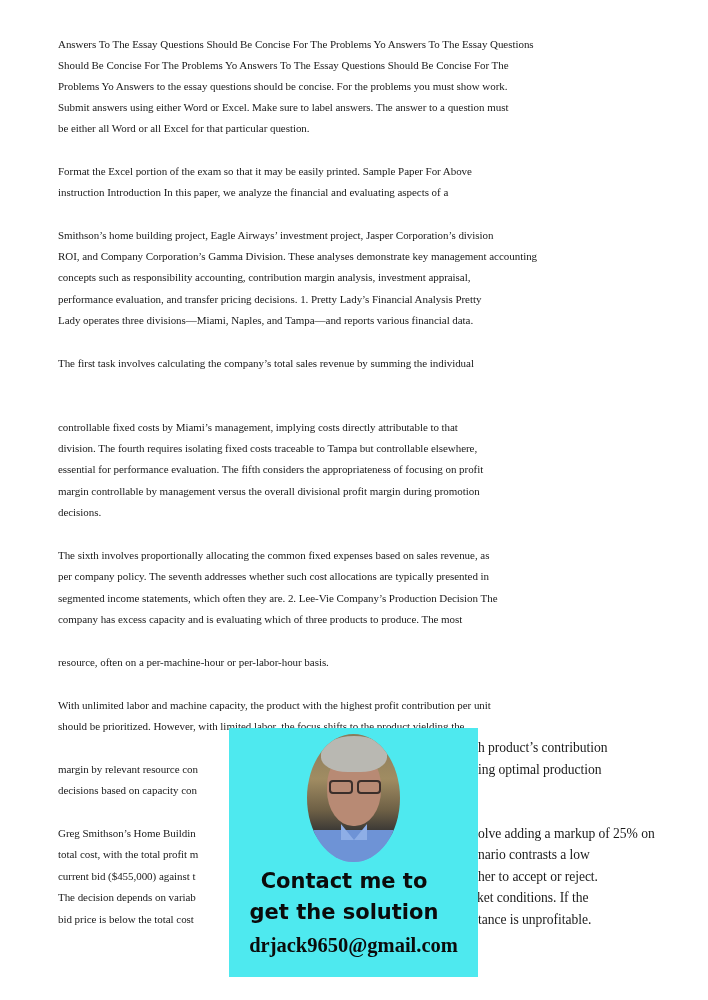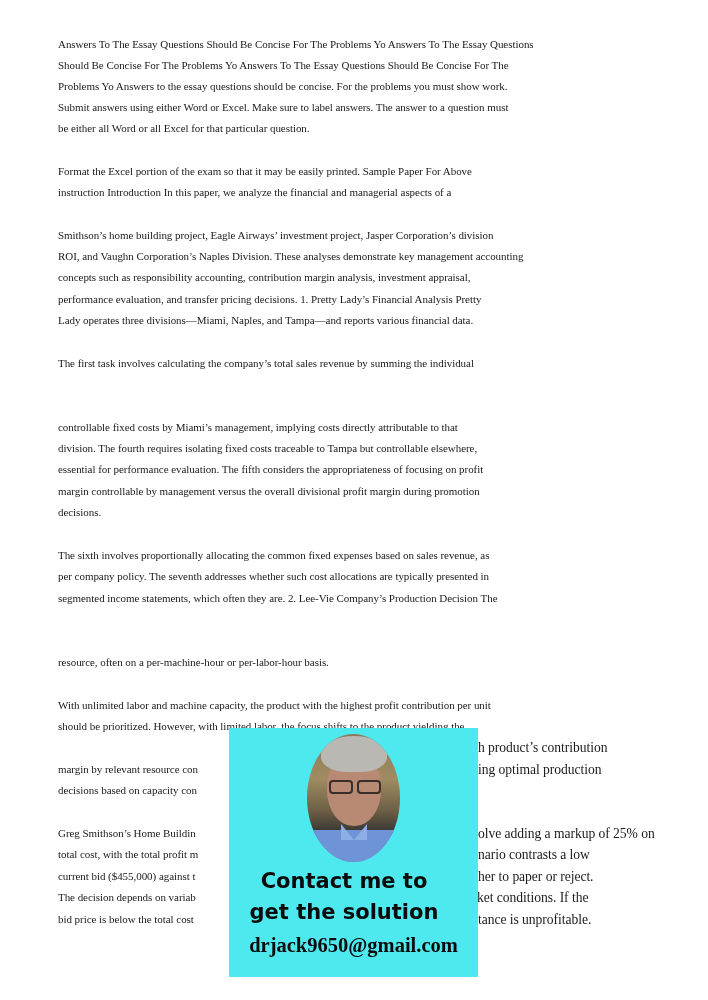--- a/index.html
+++ b/index.html
@@ -123,52 +123,53 @@
 
 <div class="page">
 
   <div class="line" style="top:34px">Answers To The Essay Questions Should Be Concise For The Problems Yo Answers To The Essay Questions</div>
   <div class="line" style="top:55px">Should Be Concise For The Problems Yo Answers To The Essay Questions Should Be Concise For The</div>
   <div class="line" style="top:76px">Problems Yo Answers to the essay questions should be concise. For the problems you must show work.</div>
   <div class="line" style="top:97px">Submit answers using either Word or Excel. Make sure to label answers. The answer to a question must</div>
   <div class="line" style="top:118px">be either all Word or all Excel for that particular question.</div>
 
   <div class="line" style="top:161px">Format the Excel portion of the exam so that it may be easily printed. Sample Paper For Above</div>
-  <div class="line" style="top:182px">instruction Introduction In this paper, we analyze the financial and managerial aspects of a</div>
+  <div class="line" style="top:182px">instruction Introduction In this paper, we analyze the financial and evaluating aspects of a</div>
   <div class="line" style="top:225px">Smithson’s home building project, Eagle Airways’ investment project, Jasper Corporation’s division</div>
-  <div class="line" style="top:246px">ROI, and Vaughn Corporation’s Naples Division. These analyses demonstrate key management accounting</div>
+  <div class="line" style="top:246px">ROI, and Company Corporation’s Gamma Division. These analyses demonstrate key management accounting</div>
   <div class="line" style="top:267px">concepts such as responsibility accounting, contribution margin analysis, investment appraisal,</div>
   <div class="line" style="top:289px">performance evaluation, and transfer pricing decisions. 1. Pretty Lady’s Financial Analysis Pretty</div>
   <div class="line" style="top:310px">Lady operates three divisions—Miami, Naples, and Tampa—and reports various financial data.</div>
 
   <div class="line" style="top:353px">The first task involves calculating the company’s total sales revenue by summing the individual</div>
   <div class="line" style="top:417px">controllable fixed costs by Miami’s management, implying costs directly attributable to that</div>
   <div class="line" style="top:438px">division. The fourth requires isolating fixed costs traceable to Tampa but controllable elsewhere,</div>
   <div class="line" style="top:459px">essential for performance evaluation. The fifth considers the appropriateness of focusing on profit</div>
   <div class="line" style="top:481px">margin controllable by management versus the overall divisional profit margin during promotion</div>
   <div class="line" style="top:502px">decisions.</div>
 
   <div class="line" style="top:545px">The sixth involves proportionally allocating the common fixed expenses based on sales revenue, as</div>
   <div class="line" style="top:566px">per company policy. The seventh addresses whether such cost allocations are typically presented in</div>
   <div class="line" style="top:588px">segmented income statements, which often they are. 2. Lee-Vie Company’s Production Decision The</div>
+  <div class="line" style="top:609px">company has excess capacity and is evaluating which of three products to produce. The most</div>
   <div class="line" style="top:652px">resource, often on a per-machine-hour or per-labor-hour basis.</div>
 
   <div class="line" style="top:695px">With unlimited labor and machine capacity, the product with the highest profit contribution per unit</div>
   <div class="line" style="top:716px">should be prioritized. However, with limited labor, the focus shifts to the product yielding the</div>
   <div class="frag-right" style="top:737px; left:478px">h product’s contribution</div>
   <div class="line" style="top:759px">margin by relevant resource con</div>
   <div class="frag-right" style="top:759px; left:478px">ing optimal production</div>
   <div class="line" style="top:780px">decisions based on capacity con</div>
 
   <div class="line" style="top:823px">Greg Smithson’s Home Buildin</div>
   <div class="frag-right" style="top:823px; left:478px">olve adding a markup of 25% on</div>
   <div class="line" style="top:844px">total cost, with the total profit m</div>
   <div class="frag-right" style="top:844px; left:478px">nario contrasts a low</div>
   <div class="line" style="top:866px">current bid ($455,000) against t</div>
-  <div class="frag-right" style="top:866px; left:478px">her to paper or reject.</div>
+  <div class="frag-right" style="top:866px; left:478px">her to accept or reject.</div>
   <div class="line" style="top:887px">The decision depends on variab</div>
   <div class="frag-right" style="top:887px; left:456px"> market conditions. If the</div>
   <div class="line" style="top:909px">bid price is below the total cost</div>
   <div class="frag-right" style="top:909px; left:478px">tance is unprofitable.</div>
 
   <div class="banner">
     <div class="portrait">
       <div class="shirt"></div>
       <div class="collar"></div>
       <div class="face"></div>

